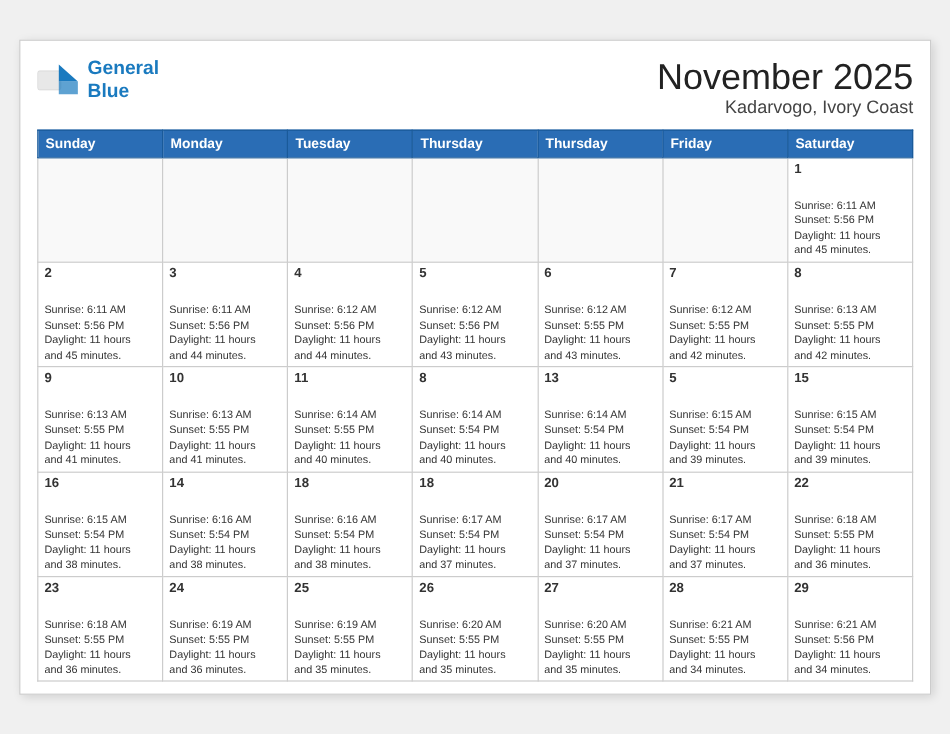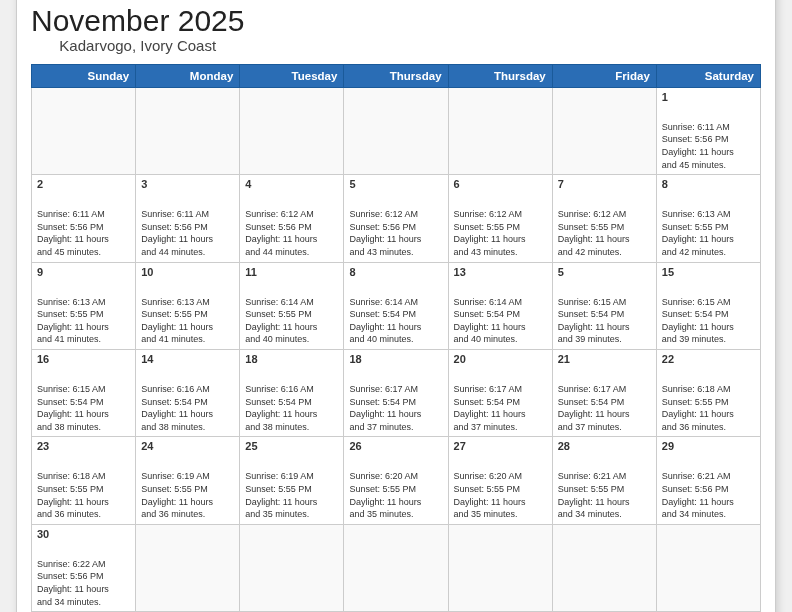--- a/index.html
+++ b/index.html
@@ -38,21 +38,21 @@
       line-height: 1.2;
     }
     .logo-text span {
       color: #1a7abf;
     }
     .logo-icon {
       width: 36px;
       height: 30px;
     }
     .title-section {
-      text-align: center;
+      text-align: right;
     }
     .month-title {
       font-size: 30px;
       font-weight: normal;
       color: #222;
       line-height: 1.1;
     }
     .location {
       font-size: 15px;
       color: #444;
@@ -61,21 +61,21 @@
       width: 100%;
       border-collapse: collapse;
     }
     .calendar-grid th {
       background: #2a6db5;
       color: #fff;
       font-size: 11.5px;
       font-weight: bold;
       padding: 5px 6px;
       border: 1px solid #1a5a9a;
-      text-align: right;
+      text-align: left;
     }
     .calendar-grid td {
       border: 1px solid #ccc;
       vertical-align: top;
       padding: 3px 5px;
       font-size: 9.5px;
       color: #333;
       width: calc(100% / 7);
       height: 78px;
     }
@@ -96,20 +96,31 @@
     }
     .last-row td {
       height: 60px;
     }
   </style>
 </head>
 <body>
 
 <div class="calendar-container">
   <div class="header">
+    <div class="logo">
+      <svg class="logo-icon" viewBox="0 0 40 34" xmlns="http://www.w3.org/2000/svg">
+        <rect x="0" y="8" width="22" height="18" rx="2" fill="#e8e8e8" stroke="#ccc" stroke-width="0.5"></rect>
+        <polygon points="20,2 38,18 20,18" fill="#1a7abf"></polygon>
+        <polygon points="20,18 38,18 38,30 20,30" fill="#1a7abf" opacity="0.7"></polygon>
+      </svg>
+      <div class="logo-text">
+        <div><span>General</span></div>
+        <div><span style="color:#1a7abf">Blue</span></div>
+      </div>
+    </div>
     <div class="title-section">
       <div class="month-title">November 2025</div>
       <div class="location">Kadarvogo, Ivory Coast</div>
     </div>
   </div>
 
   <table class="calendar-grid">
     <thead>
       <tr>
       <th>Sunday</th>
@@ -334,30 +345,15 @@
 and 34 minutes.</div>
           </td>
           <td>
             <span class="day-number">29</span>
             <div class="day-info" style="white-space: pre-line;">Sunrise: 6:21 AM
 Sunset: 5:56 PM
 Daylight: 11 hours
 and 34 minutes.</div>
           </td>
         </tr>
-        <tr class="last-row">
-          <td>
-            <span class="day-number">30</span>
-            <div class="day-info" style="white-space: pre-line;">Sunrise: 6:22 AM
-Sunset: 5:56 PM
-Daylight: 11 hours
-and 34 minutes.</div>
-          </td>
-          <td class="empty-cell"></td>
-          <td class="empty-cell"></td>
-          <td class="empty-cell"></td>
-          <td class="empty-cell"></td>
-          <td class="empty-cell"></td>
-          <td class="empty-cell"></td>
-        </tr>
       </tbody>
   </table>
 </div>
 
 </body></html>

